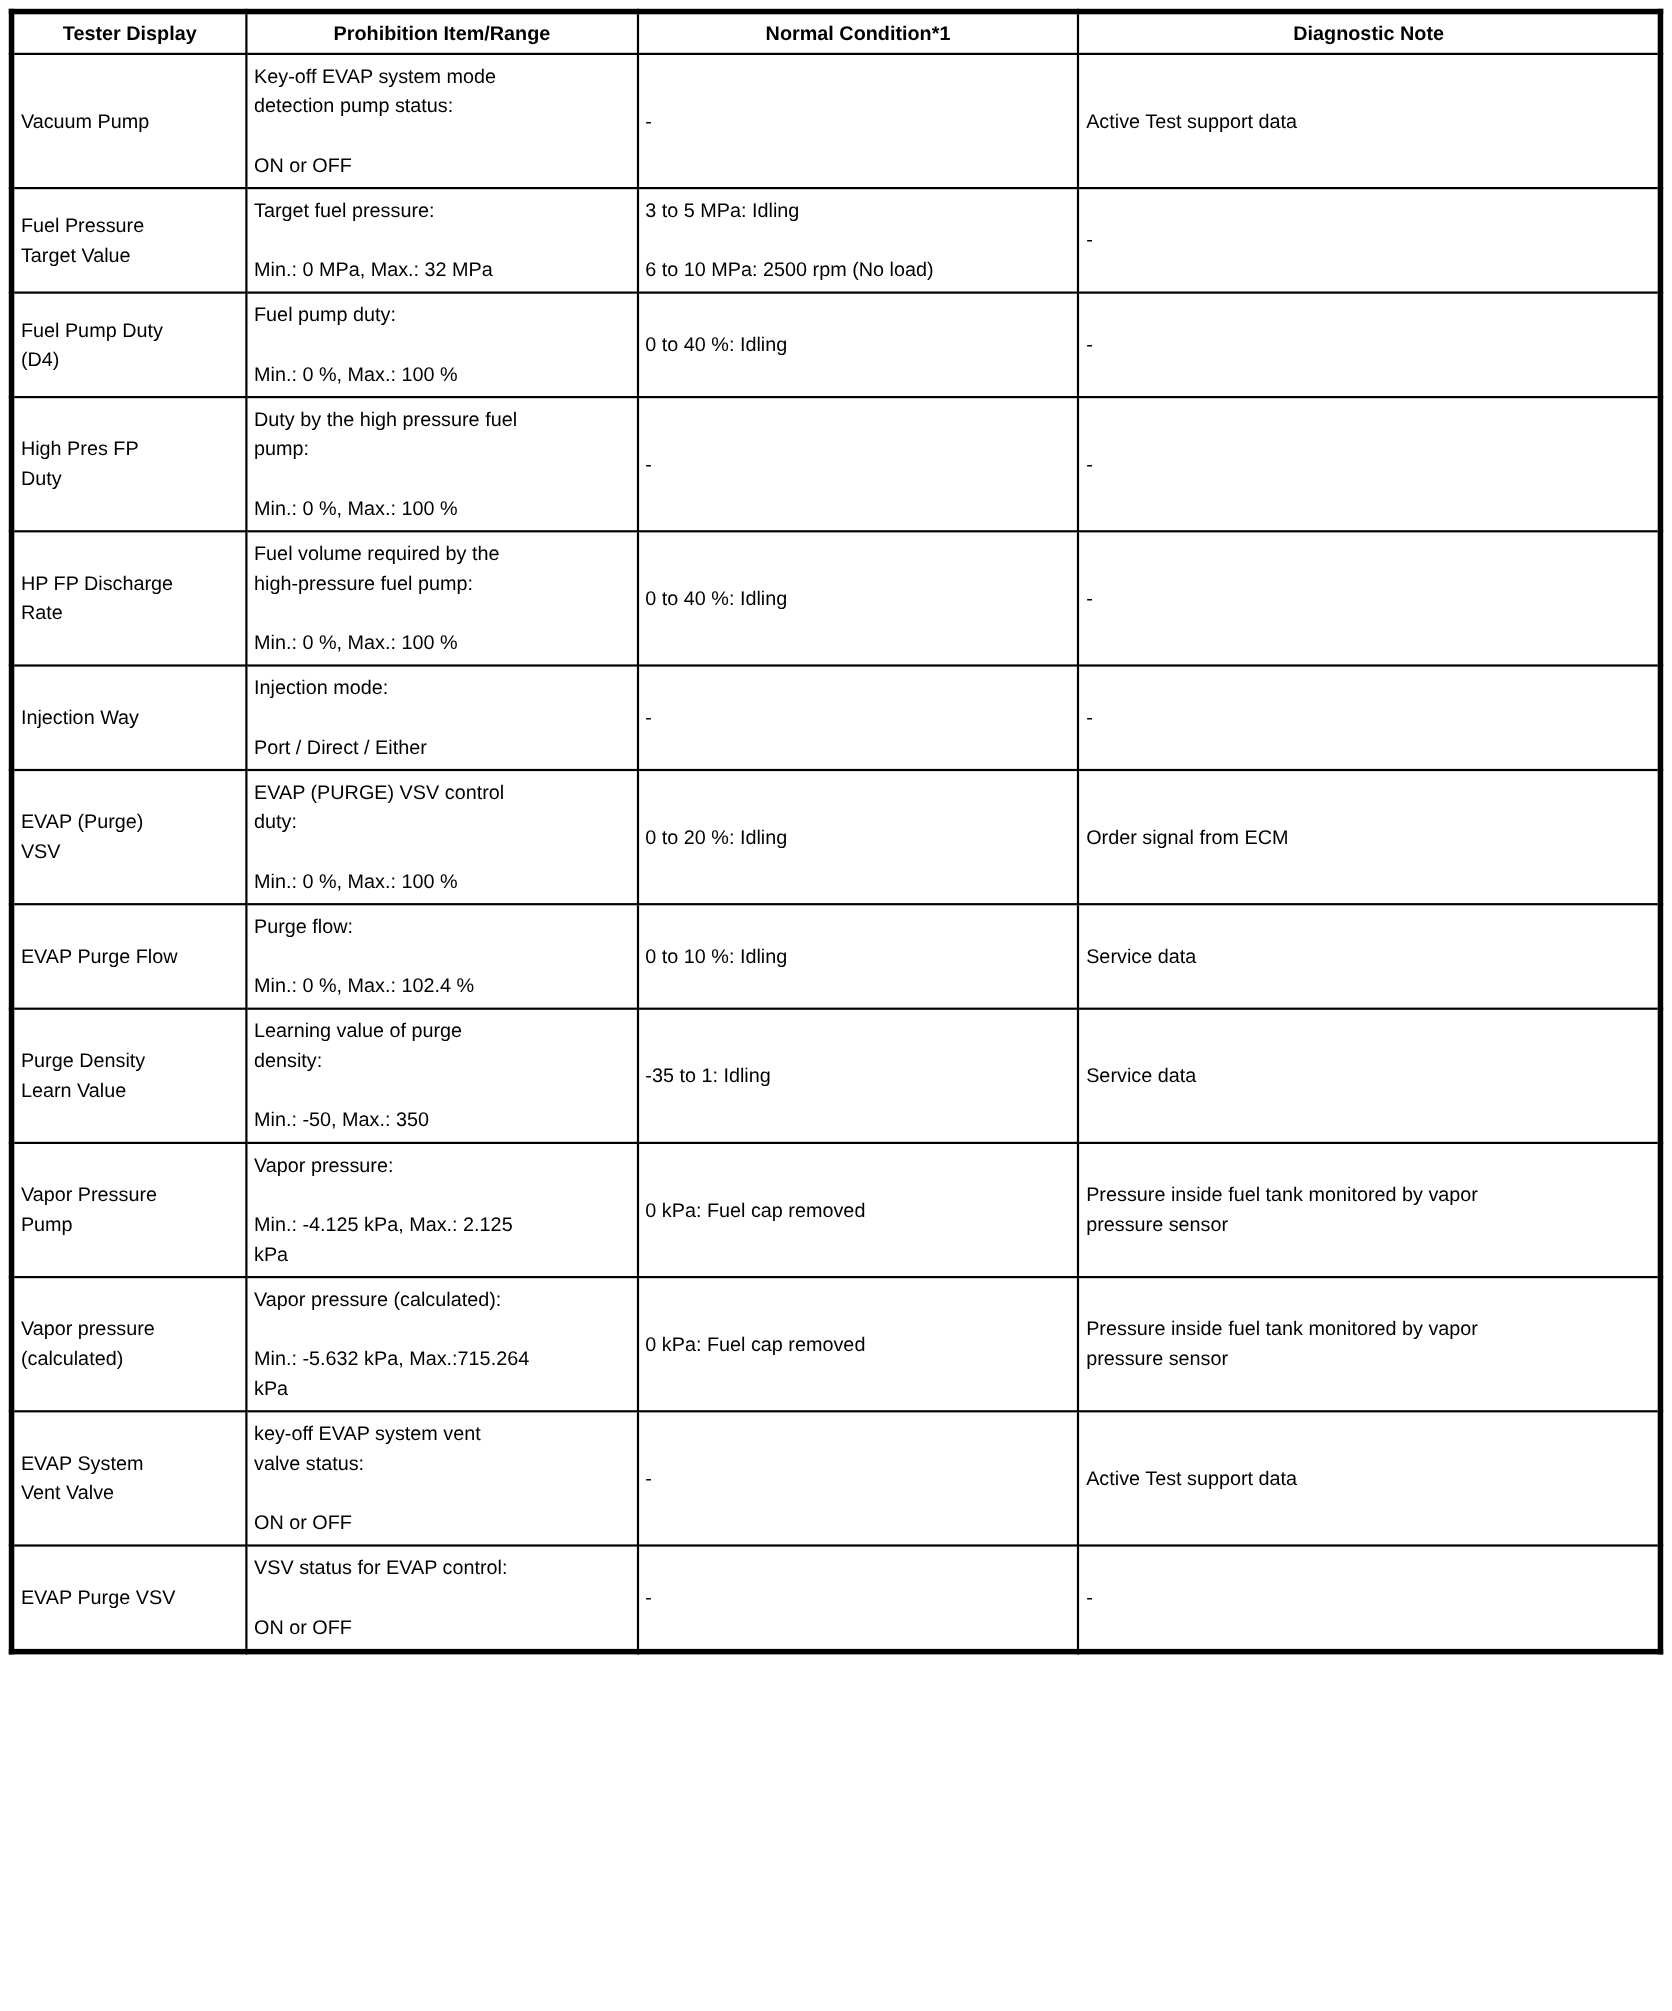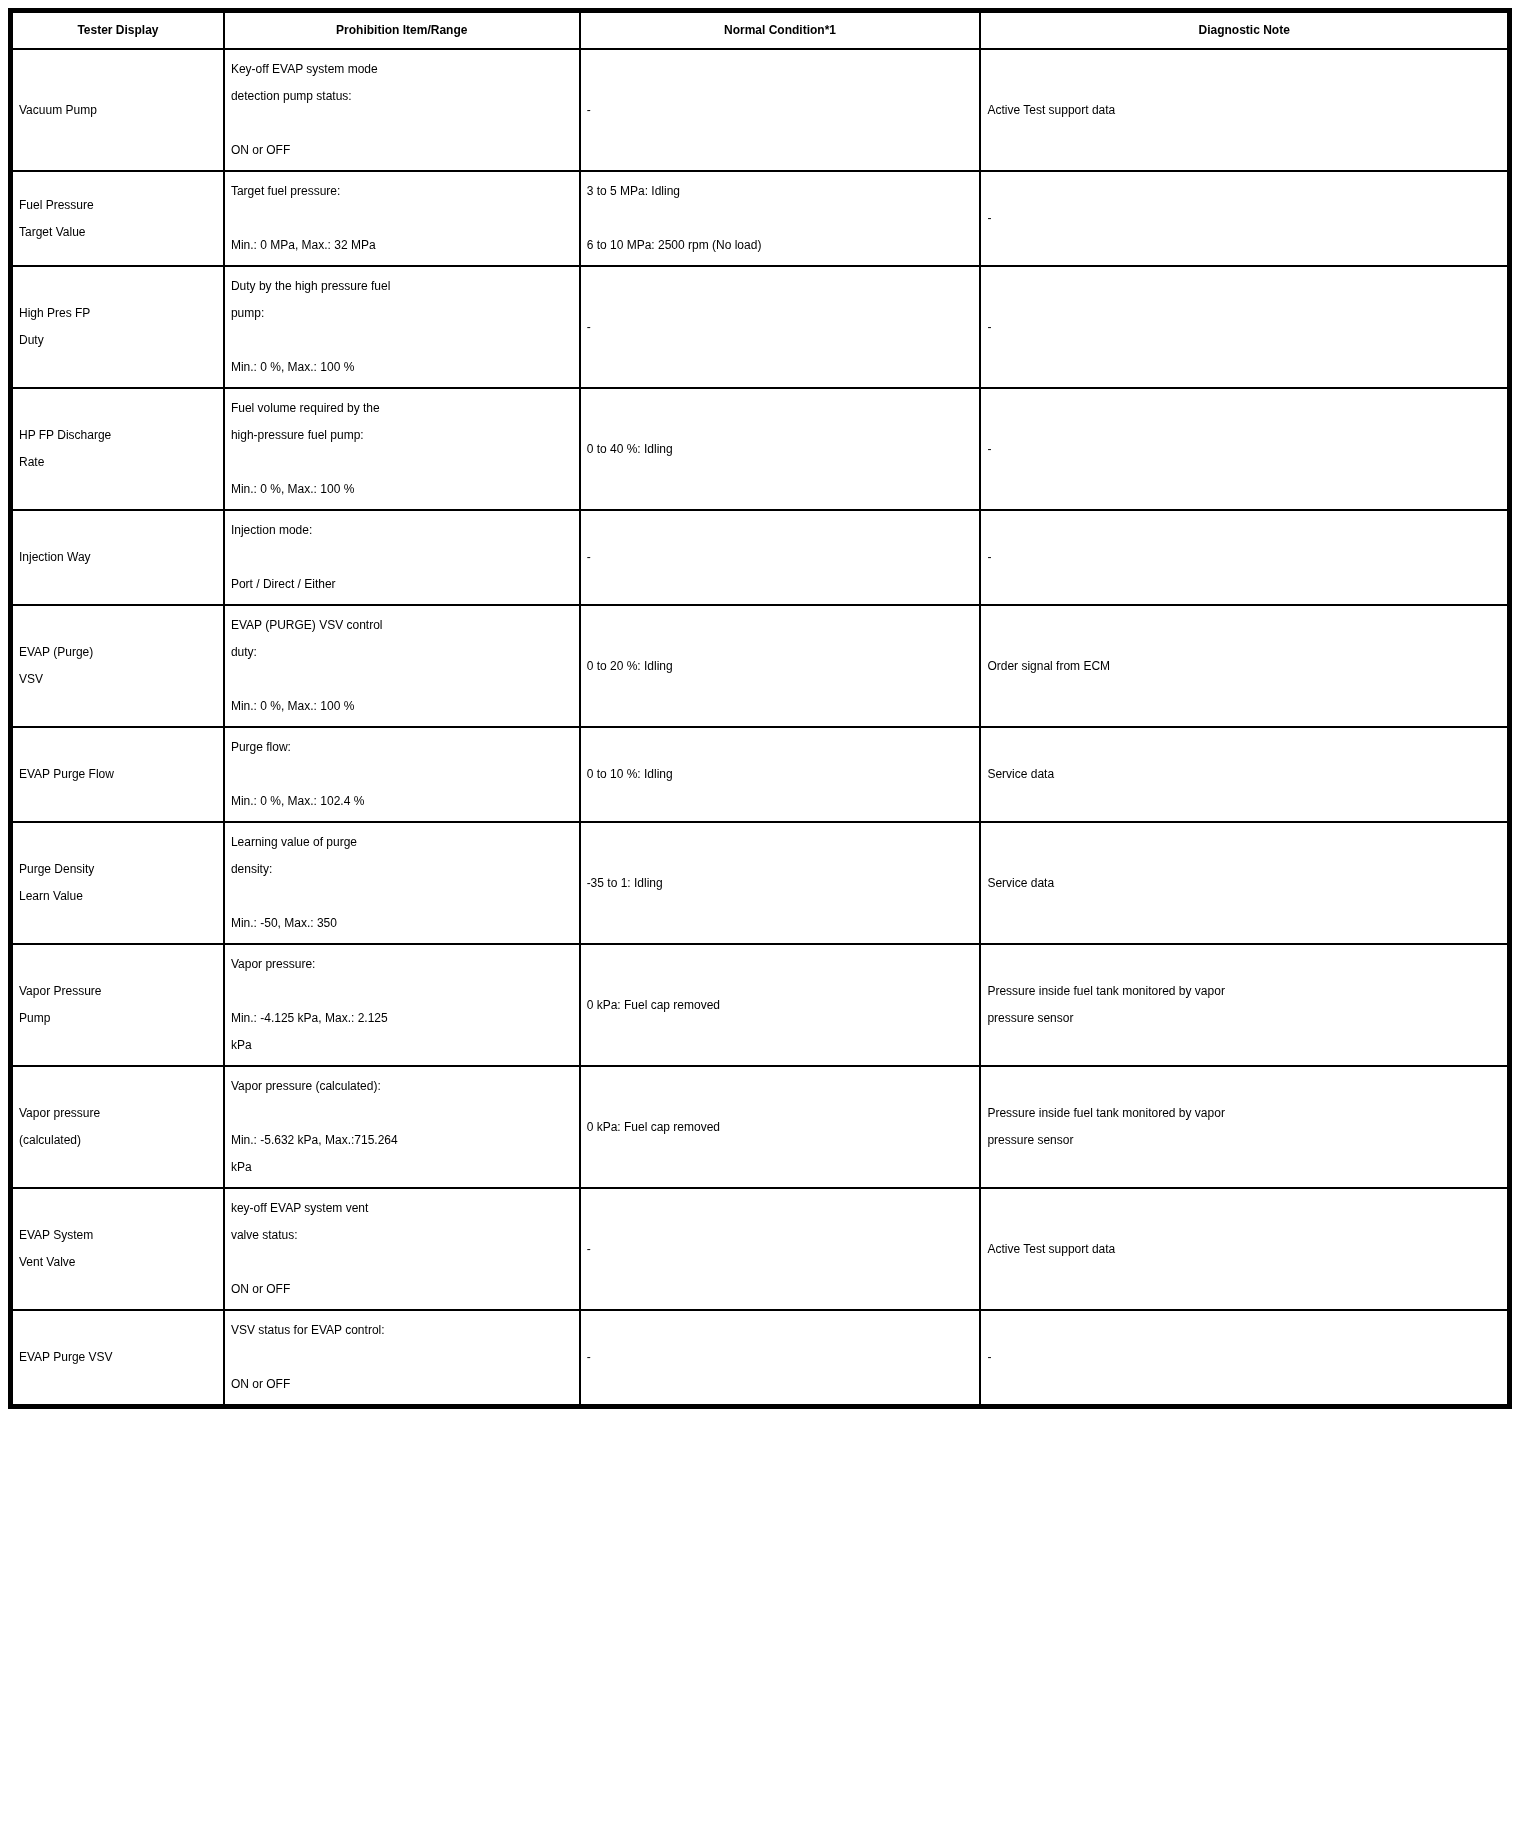--- a/index.html
+++ b/index.html
@@ -13,21 +13,21 @@
     box-sizing: border-box;
     padding: 8px;
     background: #ffffff;
   }
   table.data-table {
     border-collapse: collapse;
     table-layout: fixed;
     width: 1504px;
     border: 5px solid #000000;
     font-family: "Liberation Sans", sans-serif;
-    font-size: 12px;
+    font-size: 18px;
     color: #000000;
     background: #ffffff;
   }
   col.w-tester  { width: 213px; }
   col.w-measure { width: 355px; }
   col.w-normal  { width: 400px; }
   col.w-diag    { width: 528px; }
   th, td {
     border: 2px solid #000000;
     vertical-align: middle;
@@ -81,20 +81,29 @@
 Target Value</td>
     <td>Target fuel pressure:
 
 Min.: 0 MPa, Max.: 32 MPa</td>
     <td>3 to 5 MPa: Idling
 
 6 to 10 MPa: 2500 rpm (No load)</td>
     <td>-</td>
   </tr>
 
+  <tr>
+    <td>Fuel Pump Duty
+(D4)</td>
+    <td>Fuel pump duty:
+
+Min.: 0 %, Max.: 100 %</td>
+    <td>0 to 40 %: Idling</td>
+    <td>-</td>
+  </tr>
 
   <tr>
     <td>High Pres FP
 Duty</td>
     <td>Duty by the high pressure fuel
 pump:
 
 Min.: 0 %, Max.: 100 %</td>
     <td>-</td>
     <td>-</td>

